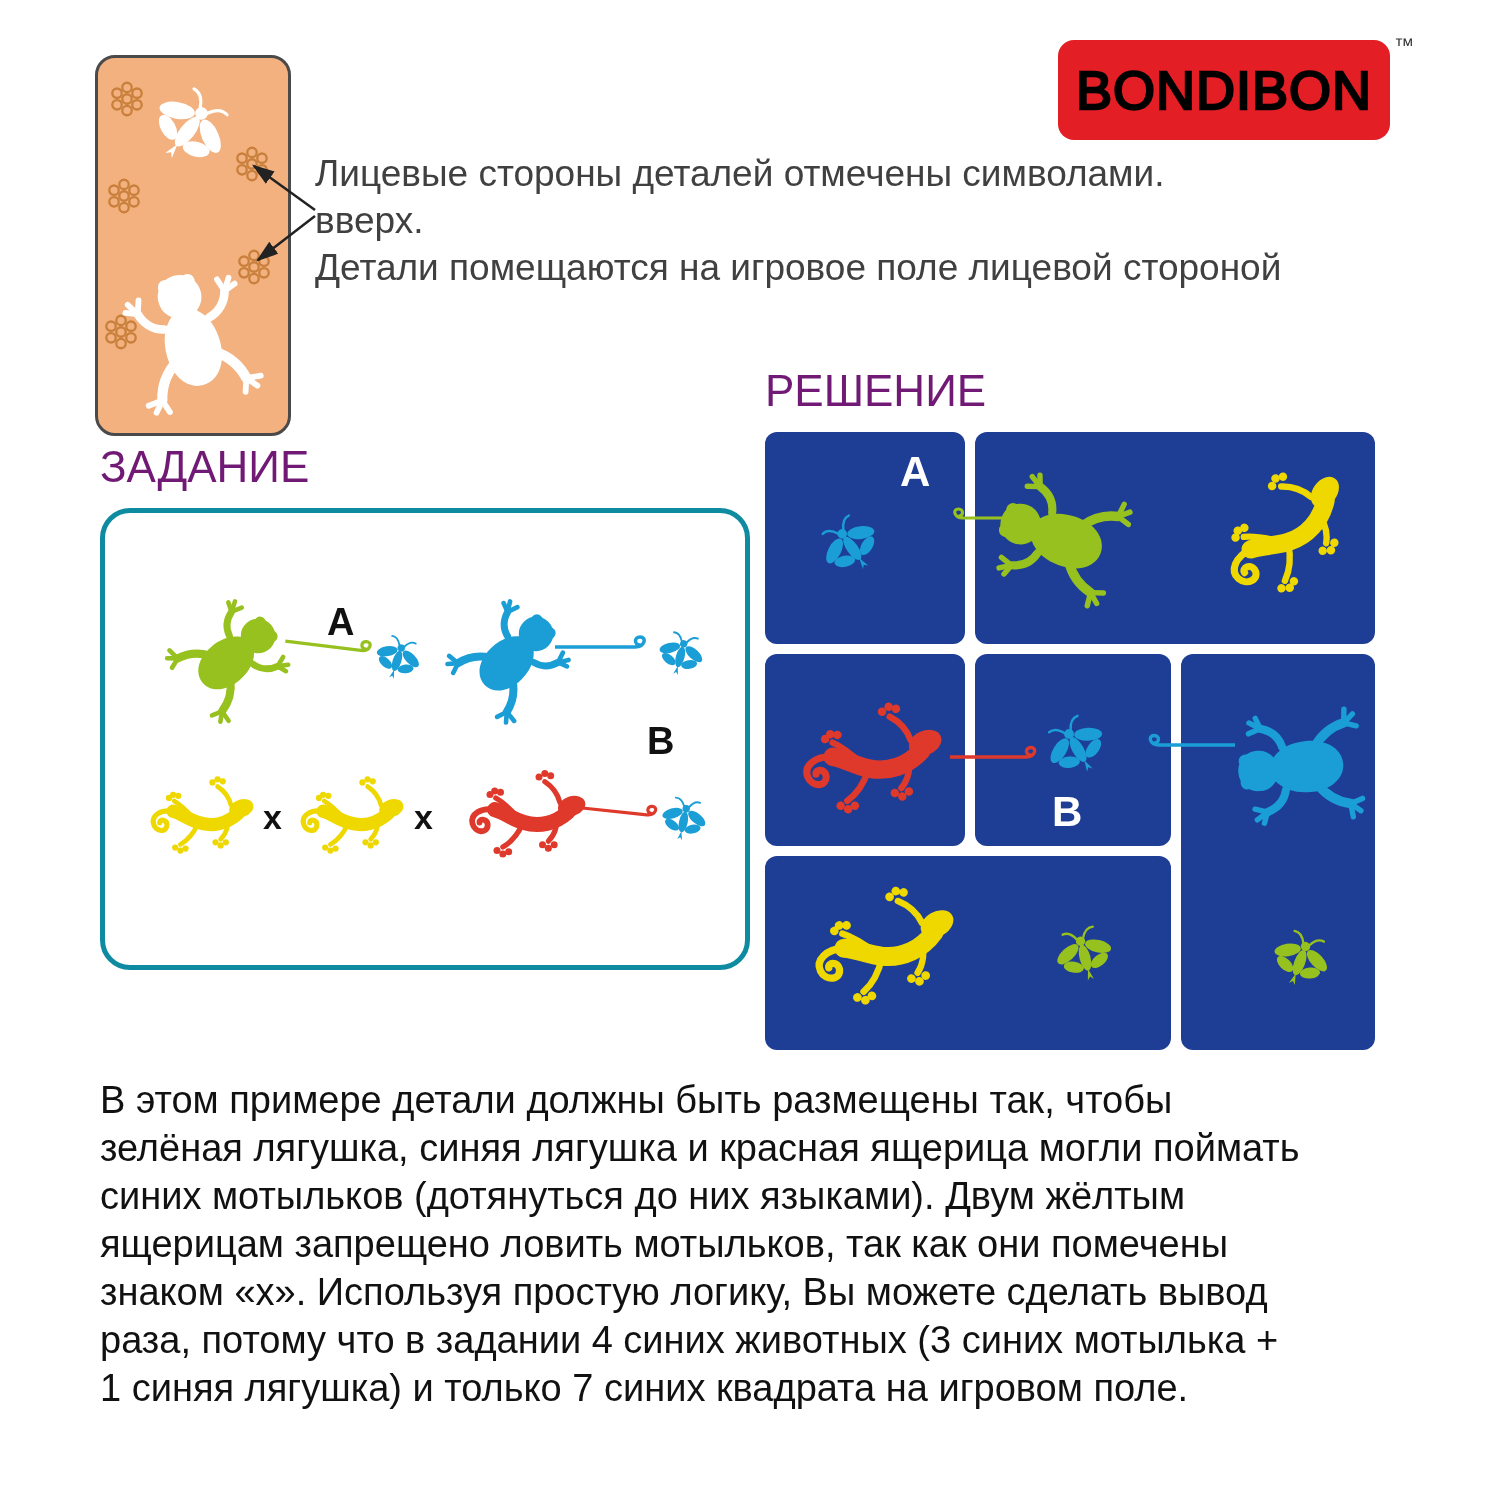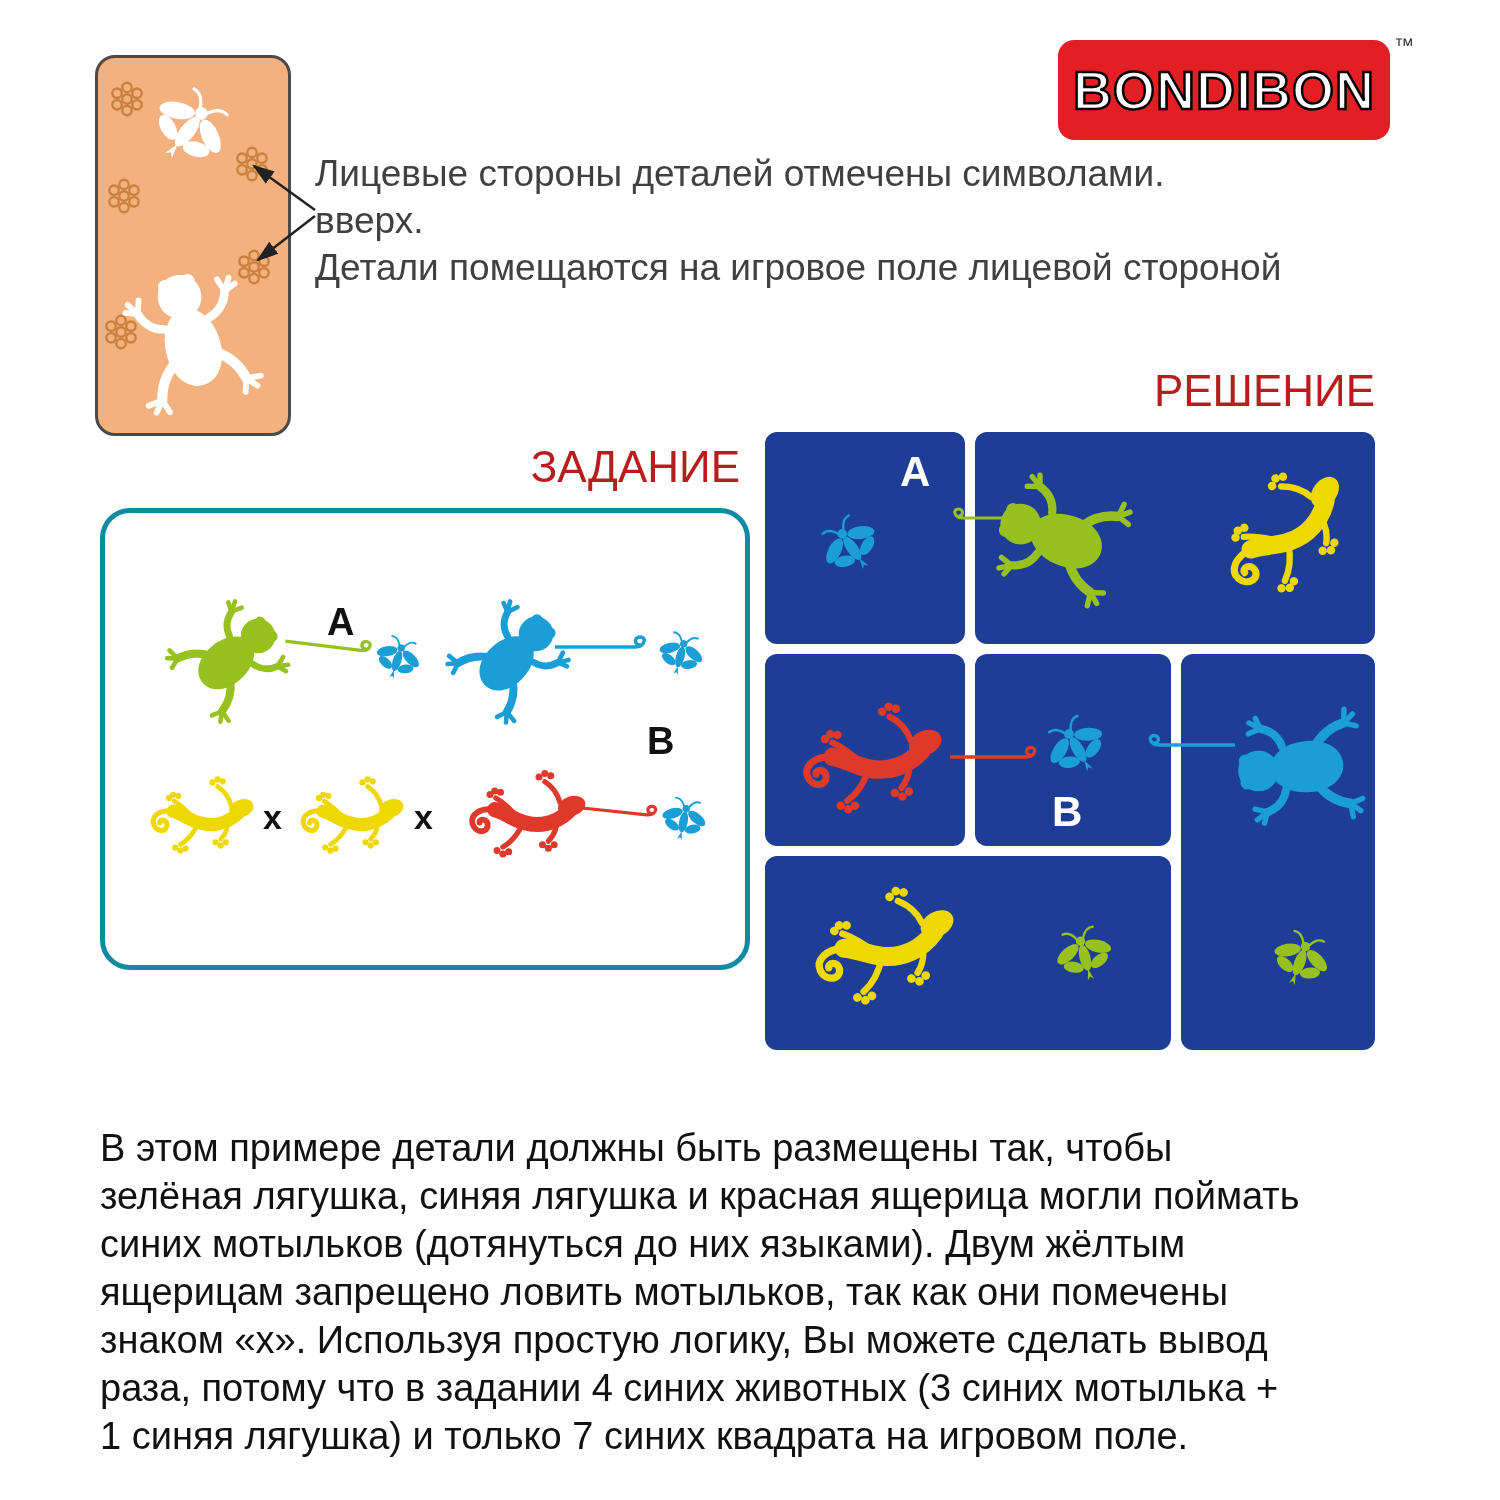--- a/index.html
+++ b/index.html
@@ -13,37 +13,37 @@
   .c-red{color:#df392b;} .c-white{color:#ffffff;} .c-rings{color:#c9803d;}
 
   .card{position:absolute;left:95px;top:55px;width:190px;height:375px;
         background:#f2b17e;border:3px solid #4a4a4a;border-radius:20px;}
 
   .note{position:absolute;left:315px;top:150px;width:1100px;
         font-size:37px;line-height:47px;color:#404040;}
 
   .logo{position:absolute;left:1058px;top:40px;width:332px;height:100px;
         background:#e31e24;border-radius:16px;display:flex;align-items:center;justify-content:center;}
-  .logo-text{font-size:54px;font-weight:700;color:#ffffff;-webkit-text-stroke:2.5px #000;letter-spacing:1px;}
+  .logo-text{font-size:54px;font-weight:400;color:#000000;-webkit-text-stroke:2.5px #000;letter-spacing:1px;}
   .logo-tm{position:absolute;right:-24px;top:-6px;font-size:20px;color:#333;}
 
-  .section-title{position:absolute;font-size:44px;color:#b91c1c;text-align:right;}
+  .section-title{position:absolute;font-size:44px;color:#701a75;text-align:left;}
 
   .task-box{position:absolute;left:100px;top:508px;width:640px;height:452px;
             background:#fff;border:5px solid #0e8ba1;border-radius:30px;}
 
   .board{position:absolute;left:765px;top:432px;width:610px;height:618px;}
   .tile{position:absolute;background:#1e3e96;border-radius:12px;}
 
   .lbl-black{position:absolute;font-weight:bold;font-size:38px;color:#111;}
   .lbl-white{position:absolute;font-weight:bold;font-size:42px;color:#fff;}
   .x-mark{position:absolute;font-weight:bold;font-size:34px;color:#111;}
 
   .body-text{position:absolute;left:100px;top:1076px;width:1330px;
-             font-size:38px;line-height:48px;color:#111;margin-top:48px;}
+             font-size:38px;line-height:48px;color:#111;}
 </style>
 </head>
 <body>
 
 <div id="canvas">
 
   <svg style="position:absolute;width:0;height:0" aria-hidden="true">
     <defs>
       <symbol id="sym-frog" viewBox="0 0 100 100">
         <g fill="currentColor" stroke="currentColor">

